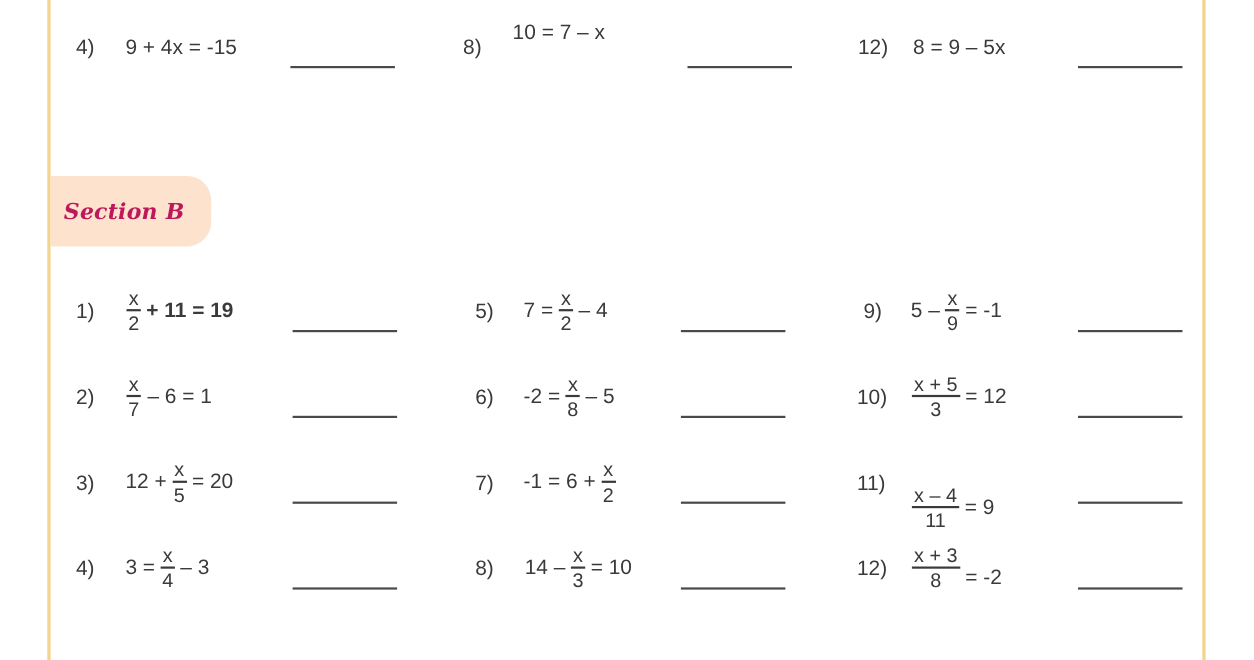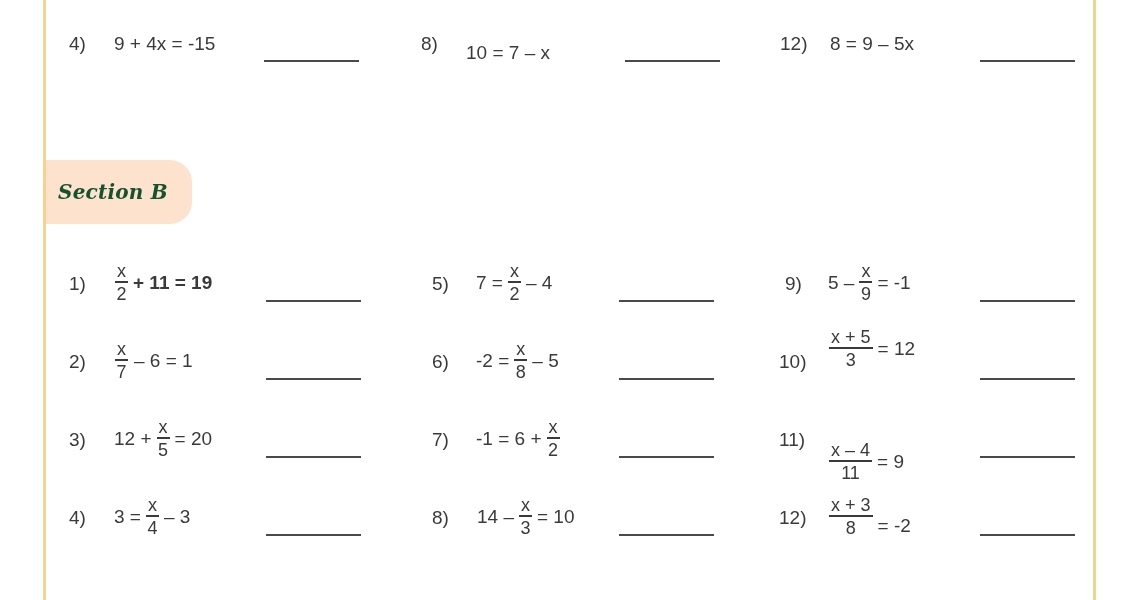--- a/index.html
+++ b/index.html
@@ -42,21 +42,21 @@
       display: flex;
       align-items: center;
       box-sizing: border-box;
       padding-left: 12px;
     }
     .section-tab span {
       font-family: "DejaVu Serif", serif;
       font-style: italic;
       font-weight: bold;
       font-size: 20px;
-      color: #14532d;
+      color: #be185d;
       letter-spacing: 0.2px;
     }
     .num {
       position: absolute;
       font-size: 19px;
       color: #3a3a3a;
       white-space: nowrap;
     }
     .expr {
       position: absolute;
@@ -99,21 +99,21 @@
 <div class="frame-right"></div>
 
 <div>
   <span class="num" style="left:69px; top:33px;">4)</span>
   <span class="expr" style="left:114px; top:33px;">
       <span class="t">9 + 4x = -15</span>
     </span>
   <div class="blank" style="left:264px; top:60px;"></div>
 
   <span class="num" style="left:421px; top:33px;">8)</span>
-  <span class="expr" style="left:466px; top:42px;justify-content:center;">
+  <span class="expr" style="left:466px; top:19px;justify-content:center;">
       <span class="t">10 = 7 – x</span>
     </span>
   <div class="blank" style="left:625px; top:60px;"></div>
 
   <span class="num" style="left:780px; top:33px;">12)</span>
   <span class="expr" style="left:830px; top:33px;">
       <span class="t">8 = 9 – 5x</span>
     </span>
   <div class="blank" style="left:980px; top:60px;"></div>
 </div>
@@ -220,21 +220,21 @@
     <span class="t" style="margin-right: 2px;">5 –</span>
     <span class="frac">
         <span class="n">x</span>
         <span class="d">9</span>
       </span>
     <span class="t" style="margin-left: 2px;">= -1</span>
   </span>
   <div class="blank" style="left:980px; top:300px;"></div>
 
   <span class="num" style="left:779px; top:351px;">10)</span>
-  <span class="expr" style="left:826px; top:328px;text-align:center;">
+  <span class="expr" style="left:826px; top:340px;text-align:center;">
 
     <span class="frac">
         <span class="n">x + 5</span>
         <span class="d">3</span>
       </span>
     <span class="t" style="margin-left: 2px;">= 12</span>
   </span>
   <div class="blank" style="left:980px; top:378px;"></div>
 
   <span class="num" style="left:779px; top:429px;">11)</span>

